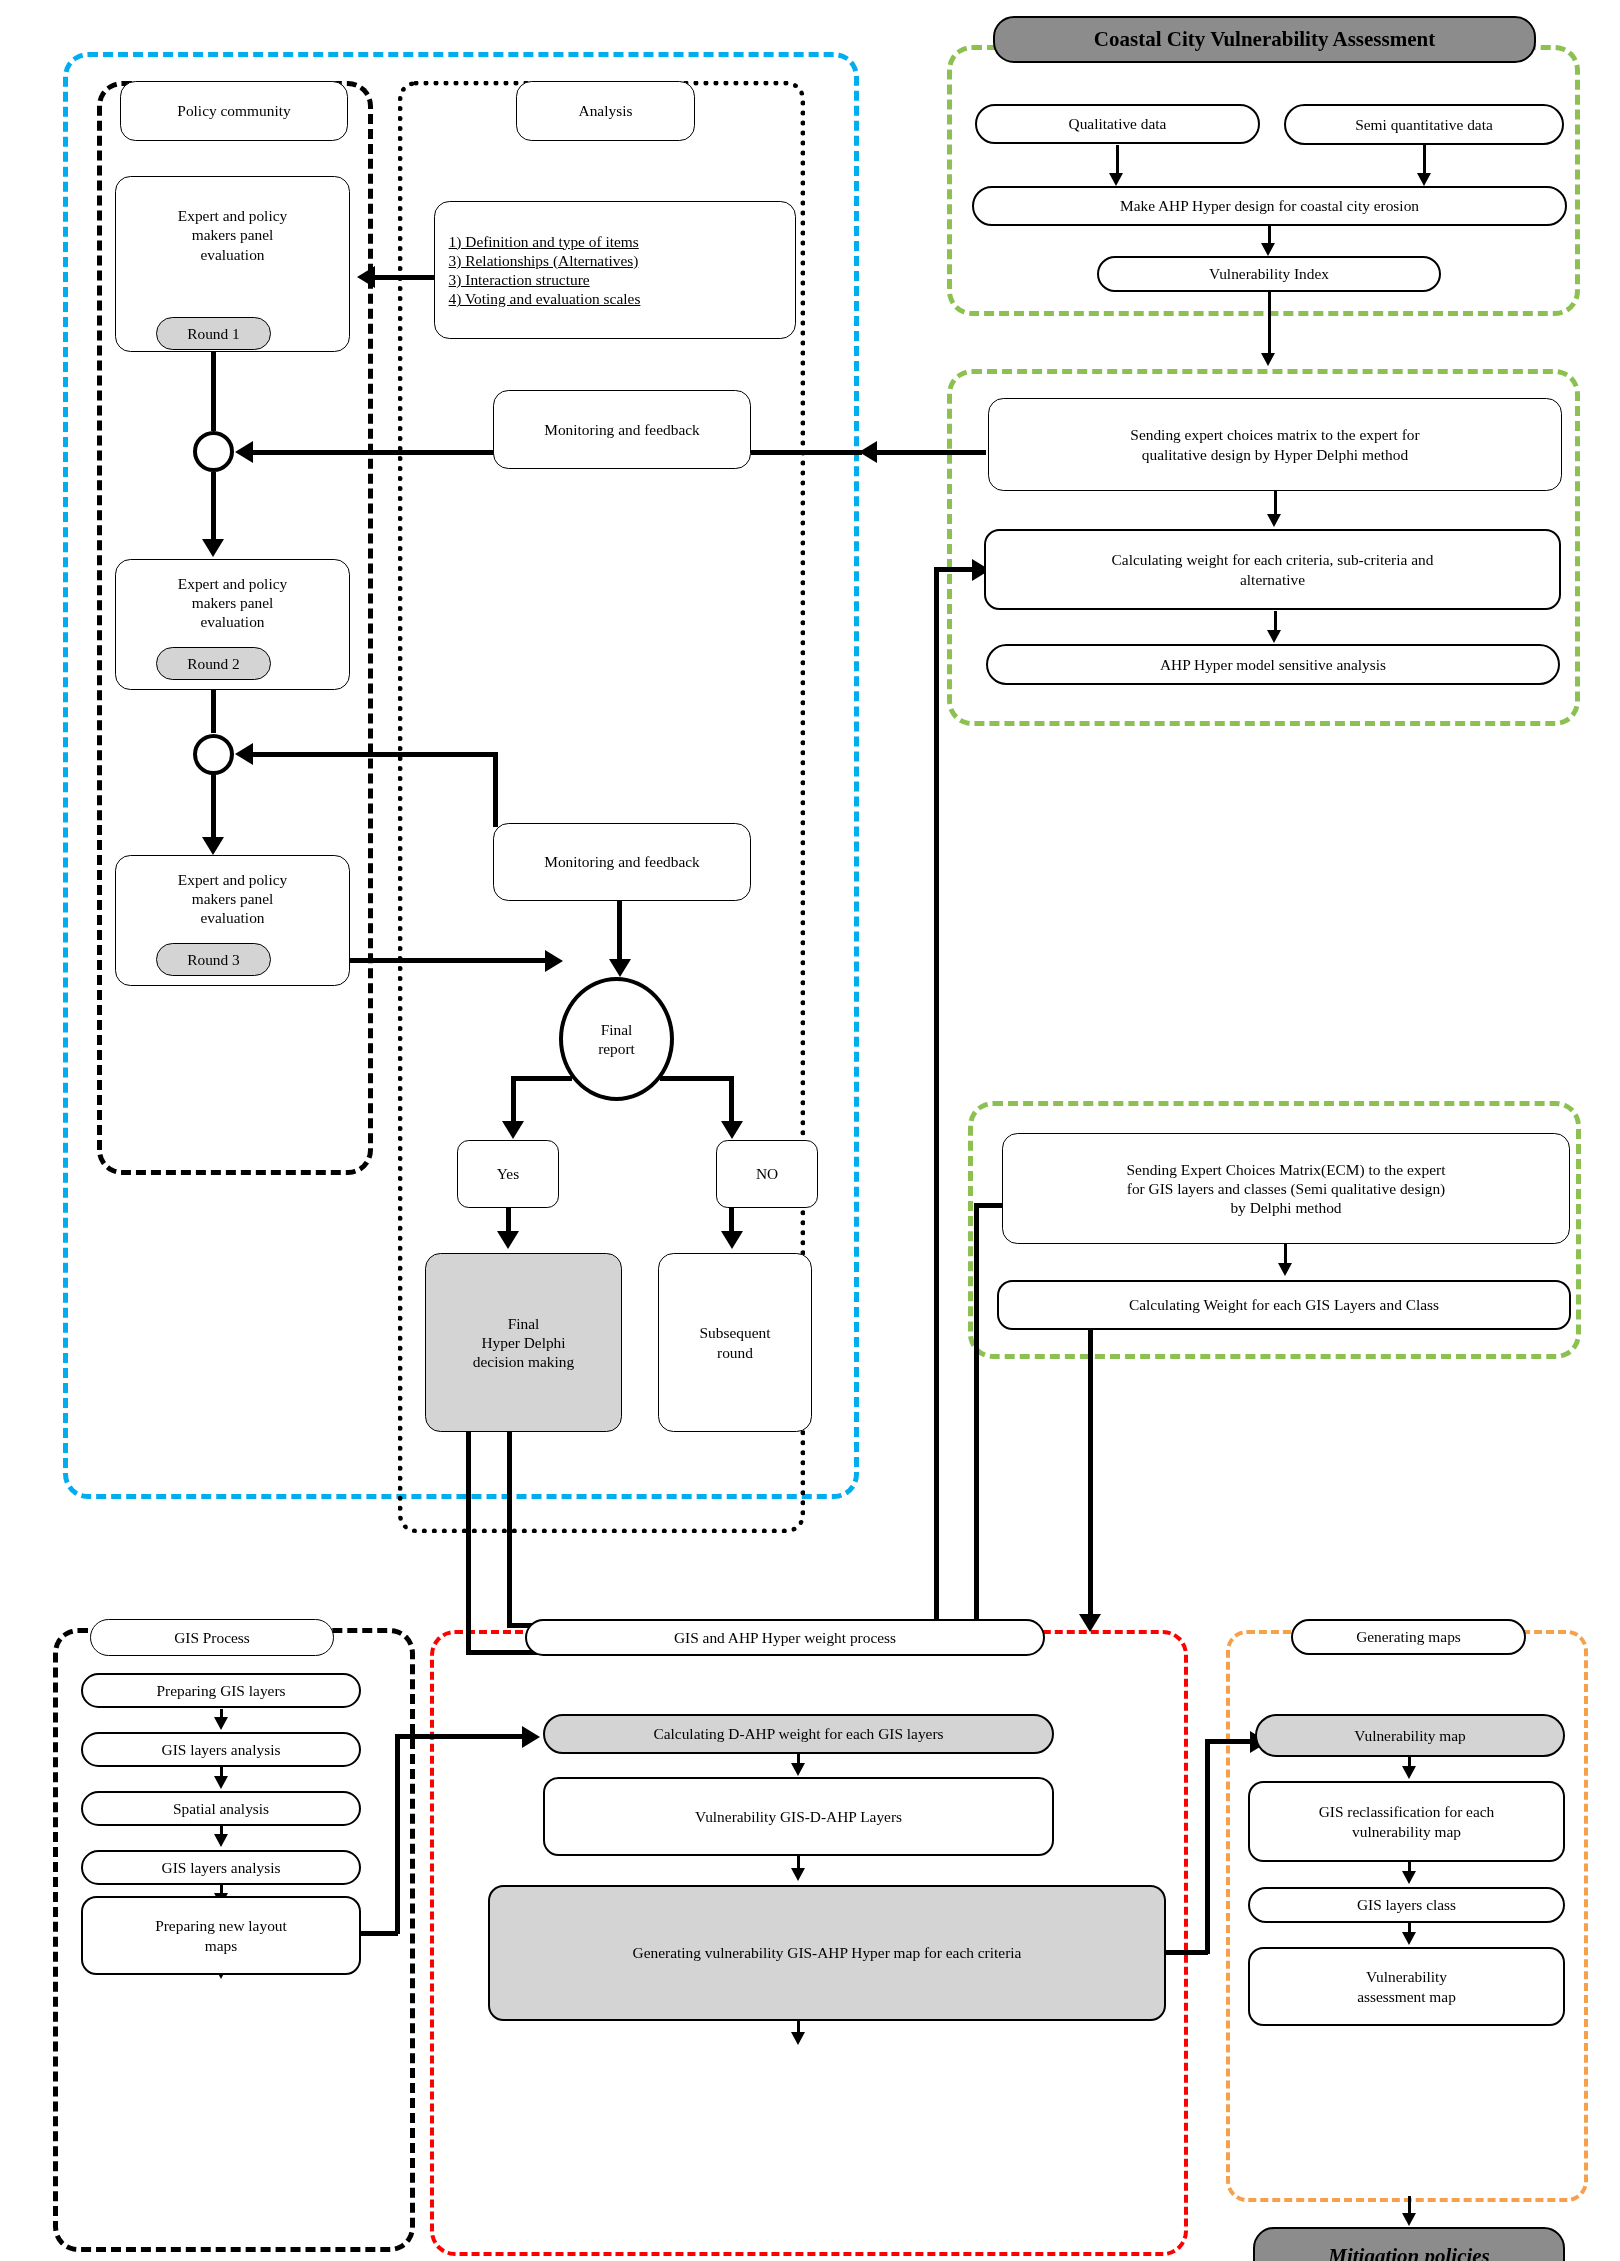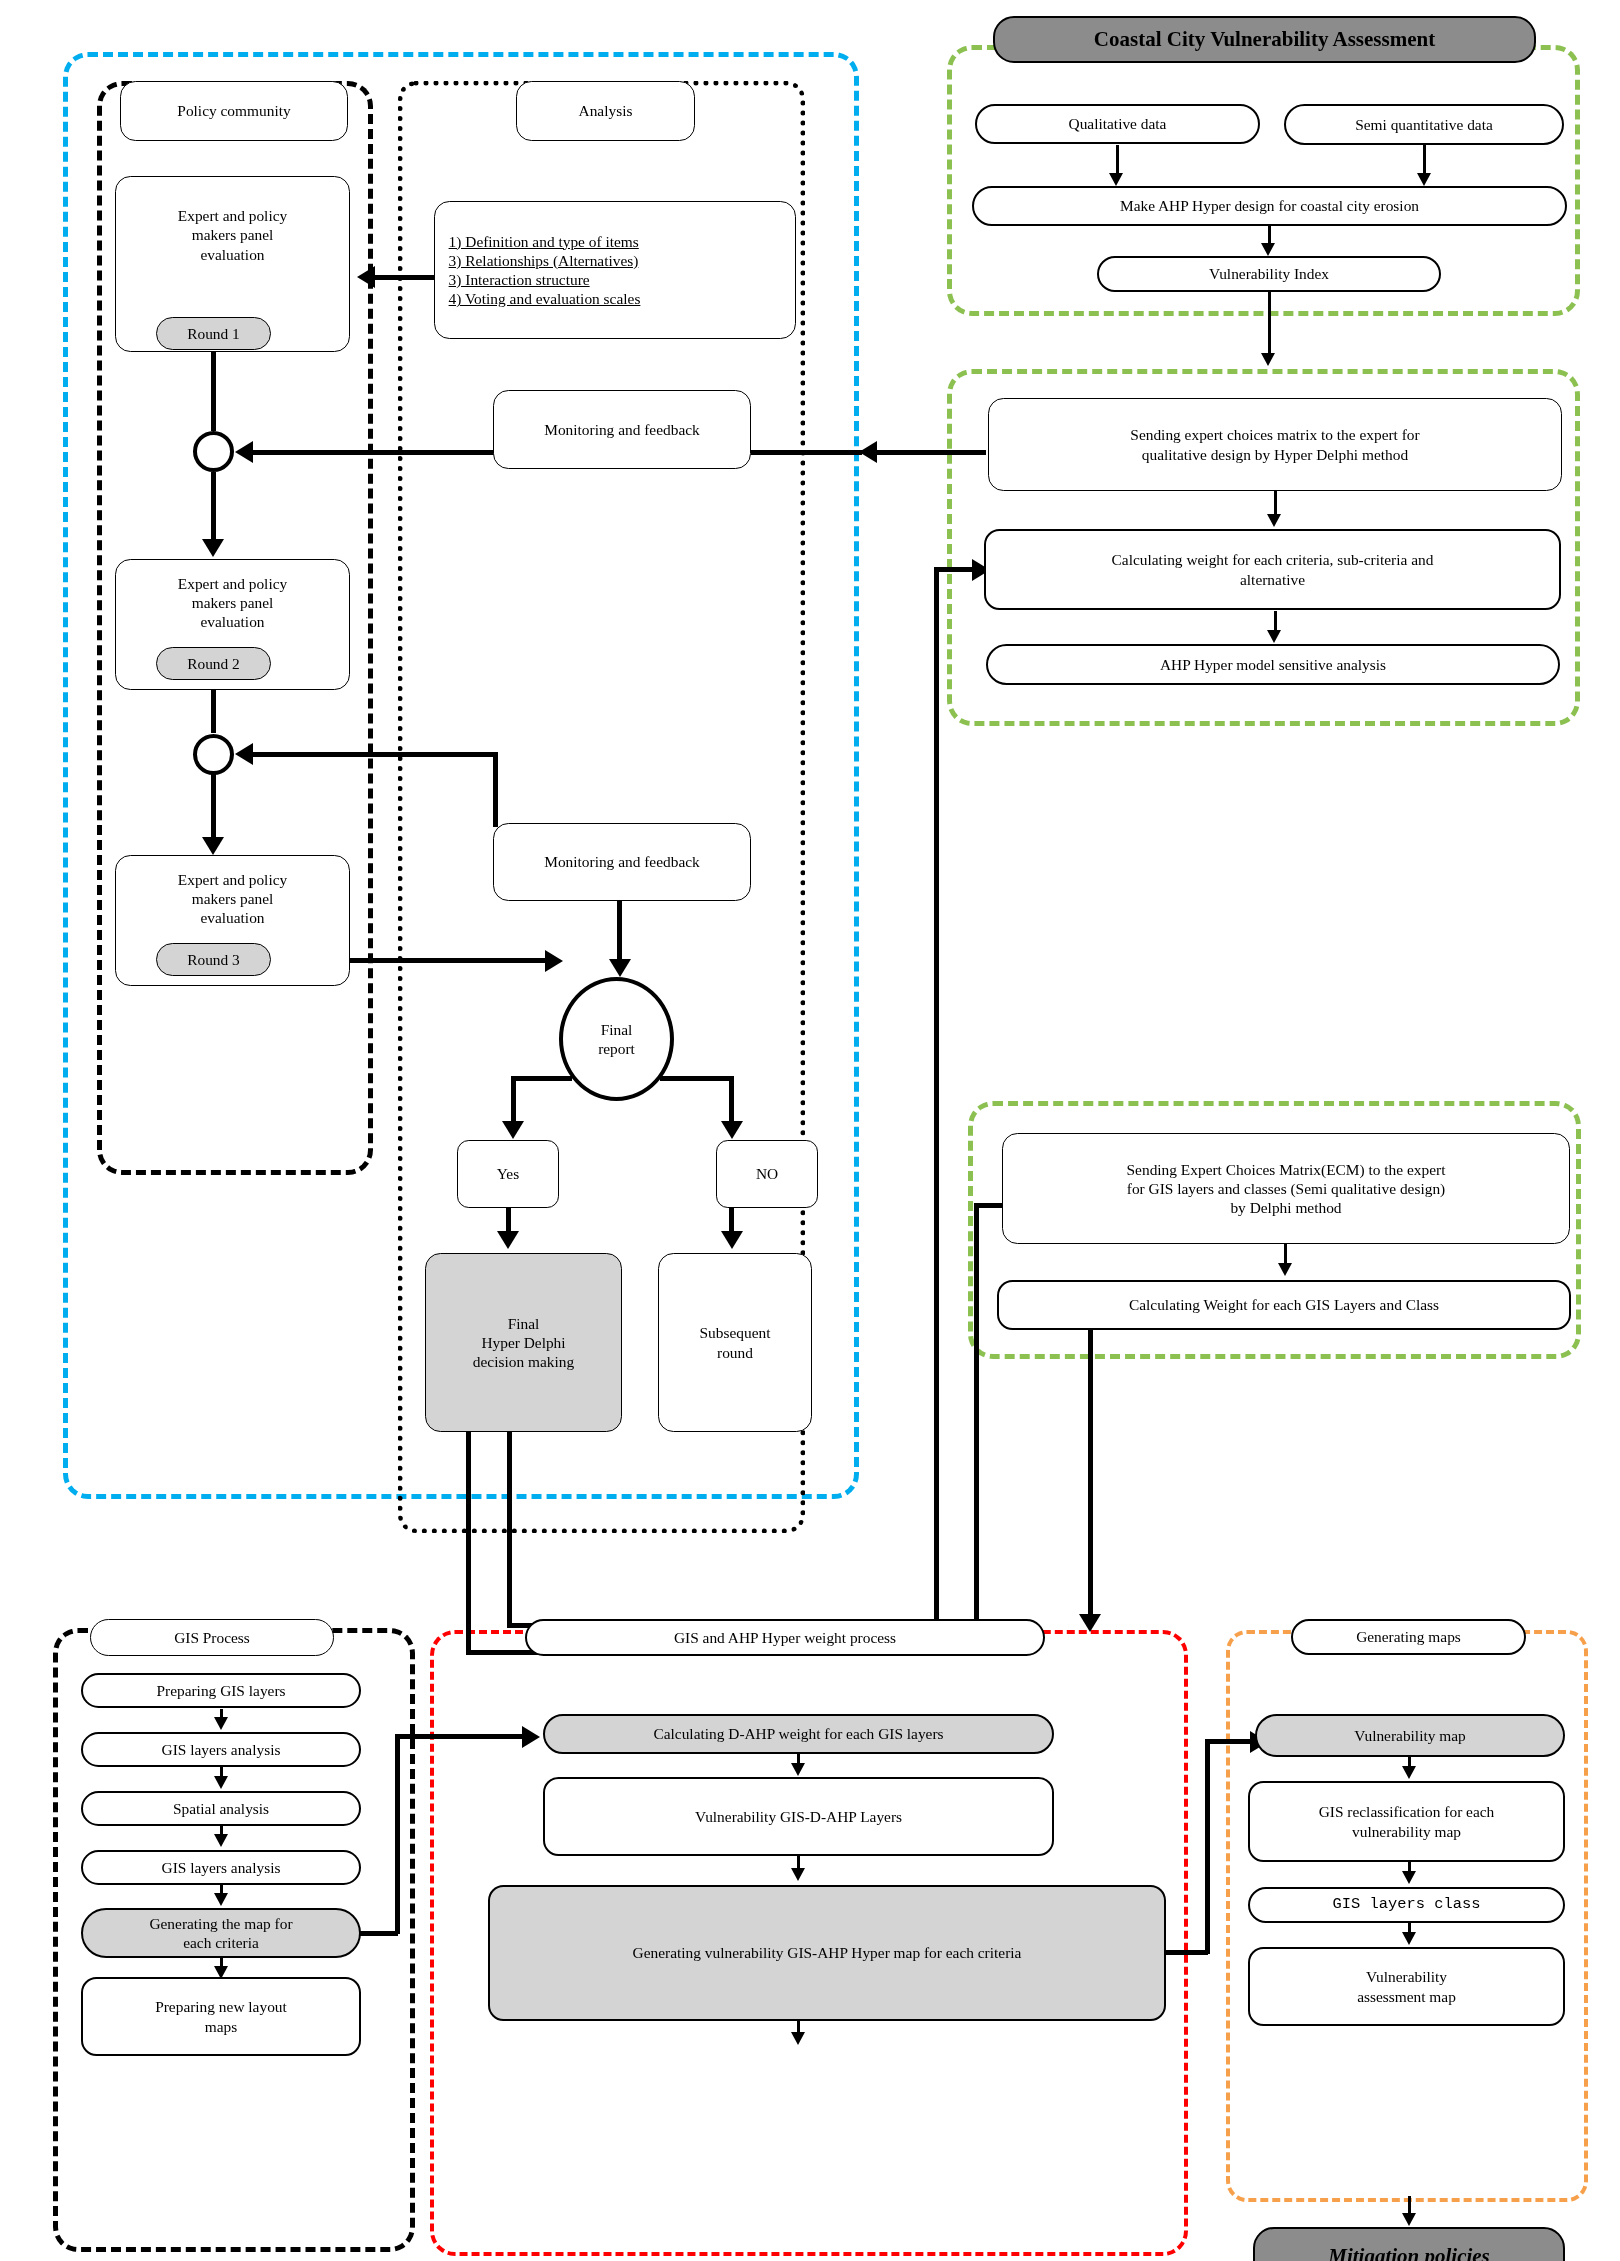--- a/index.html
+++ b/index.html
@@ -236,21 +236,21 @@
 
   <div class="node r-pill t34" style="left:81px;top:1850px;width:280px;height:35px;">GIS layers analysis</div>
   <div class="ln lnv" style="left:220px;top:1885px;height:12.7px;"></div>
   <div class="arw down" style="left:214px;top:1893px;"></div>
 
   <div class="node r-pill shaded t34" style="left:81px;top:1908px;width:280px;height:50px;white-space:pre-line;">Generating the map for
 each criteria</div>
   <div class="ln lnv" style="left:220px;top:1958px;height:12.7px;"></div>
   <div class="arw down" style="left:214px;top:1966px;"></div>
 
-  <div class="node r-md t34" style="left:81px;top:1977px;width:280px;height:79px;white-space:pre-line;">Preparing new layout
+  <div class="node r-md t34" style="left:81px;top:1896px;width:280px;height:79px;white-space:pre-line;">Preparing new layout
 maps</div>
 
   <div class="ln lnh thick" style="left:360px;top:1931px;width:38px;"></div>
   <div class="ln lnv thick" style="left:395px;top:1734px;height:200px;"></div>
   <div class="ln lnh thick" style="left:395px;top:1734px;width:131px;"></div>
   <div class="arw big right" style="left:522px;top:1726px;"></div>
 
   <div class="node r-pill t34" style="left:525px;top:1619px;width:520px;height:37px;">GIS and AHP Hyper weight process</div>
 
   <div class="node r-pill shaded t34" style="left:543px;top:1714px;width:511px;height:40px;">Calculating D-AHP weight for each GIS layers</div>
@@ -275,21 +275,21 @@
 
   <div class="node r-pill shaded t34" style="left:1255px;top:1714px;width:310px;height:43px;">Vulnerability map</div>
   <div class="ln lnv" style="left:1408px;top:1757px;height:13.6px;"></div>
   <div class="arw down" style="left:1402px;top:1766px;"></div>
 
   <div class="node r-md t34" style="left:1248px;top:1781px;width:317px;height:81px;white-space:pre-line;">GIS reclassification for each
 vulnerability map</div>
   <div class="ln lnv" style="left:1408px;top:1862px;height:13.6px;"></div>
   <div class="arw down" style="left:1402px;top:1871px;"></div>
 
-  <div class="node r-pill t34" style="left:1248px;top:1887px;width:317px;height:36px;font-family:Liberation Mono, monospace;">GIS layers class</div>
+  <div class="node r-pill t34" style="left:1248px;top:1887px;width:317px;height:36px;">GIS layers class</div>
   <div class="ln lnv" style="left:1408px;top:1923px;height:13.6px;"></div>
   <div class="arw down" style="left:1402px;top:1932px;"></div>
 
   <div class="node r-md t34" style="left:1248px;top:1947px;width:317px;height:79px;white-space:pre-line;">Vulnerability
 assessment map</div>
 
   <div class="ln lnv" style="left:1408px;top:2196px;height:22px;"></div>
   <div class="arw down" style="left:1402px;top:2213px;"></div>
 
   <div class="node r-lg darkfill t46 bold italic" style="left:1253px;top:2227px;width:312px;height:84px;white-space:pre-line;">Mitigation policies

